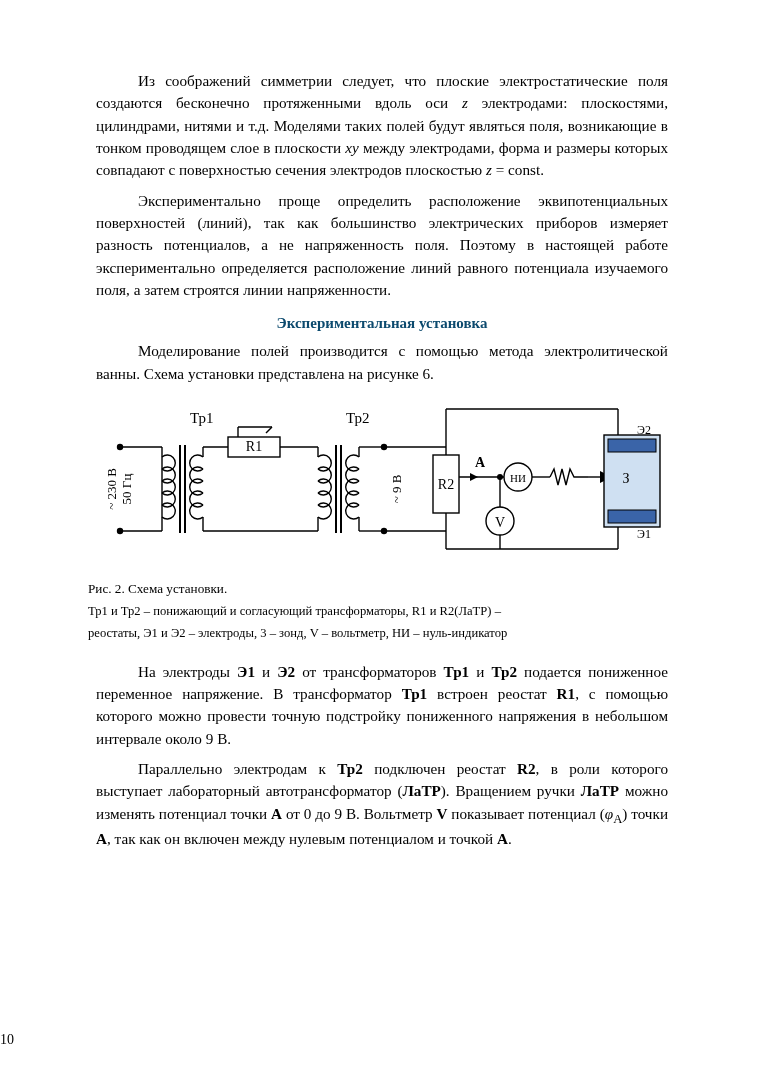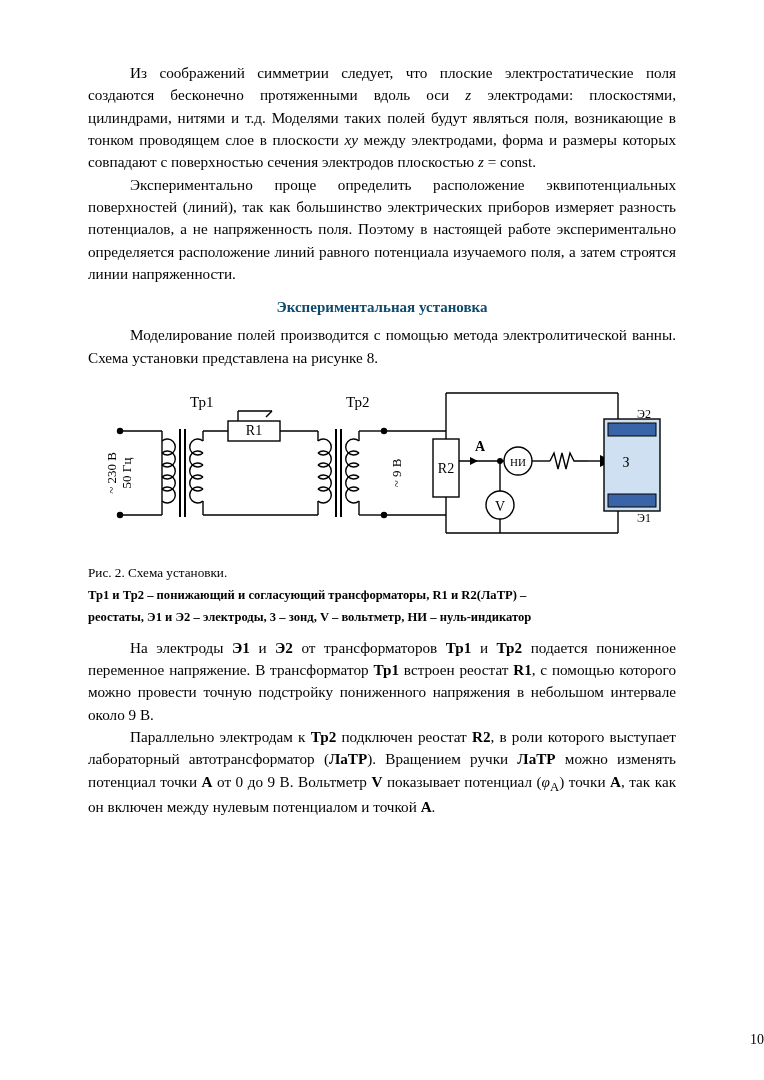--- a/index.html
+++ b/index.html
@@ -18,21 +18,21 @@
     margin: 0 auto;
     overflow: hidden;
   }
   .content {
     position: absolute;
     left: 88px;
     top: 62px;
     width: 588px;
   }
   p.body-par {
-    margin: 0;
+    margin: 8px;
     font-size: 15.2px;
     line-height: 1.47;
     text-align: justify;
     text-indent: 42px;
     color: #000;
   }
   .section-title {
     margin: 14px 0 8px 0;
     text-align: center;
     font-size: 15px;
@@ -44,56 +44,55 @@
 
   .caption {
     margin: 4px 0 0 0;
     text-align: left;
     font-size: 13.2px;
     line-height: 1.42;
     color: #000;
   }
   .caption.small {
     font-size: 12.6px;
-    font-weight: bold;
   }
 
   
   .figure {
     position: relative;
     width: 588px;
     height: 175px;
     margin-top: 16px;
   }
   .figure svg { display: block; }
 
   .page-number {
     position: absolute;
     left: 0;
     right: 0;
     bottom: 32px;
-    text-align: right;
+    text-align: left;
     font-size: 14px;
     color: #000;
   }
   .gap { height: 10px; }
 </style>
 </head>
 <body>
 
 <div class="page">
   <div class="content">
 
     <p class="body-par">Из соображений симметрии следует, что плоские электростатические поля создаются бесконечно протяженными вдоль оси <span class="it">z</span> электродами: плоскостями, цилиндрами, нитями и т.д. Моделями таких полей будут являться поля, возникающие в тонком проводящем слое в плоскости <span class="it">xy</span> между электродами, форма и размеры которых совпадают с поверхностью сечения электродов плоскостью <span class="it">z</span> = const.</p>
 
     <p class="body-par">Экспериментально проще определить расположение эквипотенциальных поверхностей (линий), так как большинство электрических приборов измеряет разность потенциалов, а не напряженность поля. Поэтому в настоящей работе экспериментально определяется расположение линий равного потенциала изучаемого поля, а затем строятся линии напряженности.</p>
 
     <div class="section-title">Экспериментальная установка</div>
 
-    <p class="body-par">Моделирование полей производится с помощью метода электролитической ванны. Схема установки представлена на рисунке 8.</p>
+    <p class="body-par">Моделирование полей производится с помощью метода электролитической ванны. Схема установки представлена на рисунке 6.</p>
 
     <div class="figure">
       <svg width="588" height="175" viewBox="0 0 588 175" xmlns="http://www.w3.org/2000/svg">
         <g stroke="#000" fill="none" stroke-width="1.4">
 
           <circle cx="32" cy="46" r="3.2" fill="#000" stroke="none"></circle>
           <circle cx="32" cy="130" r="3.2" fill="#000" stroke="none"></circle>
           <line x1="32" y1="46" x2="74" y2="46"></line>
           <line x1="32" y1="130" x2="74" y2="130"></line>
           <line x1="74" y1="46" x2="74" y2="130"></line>

